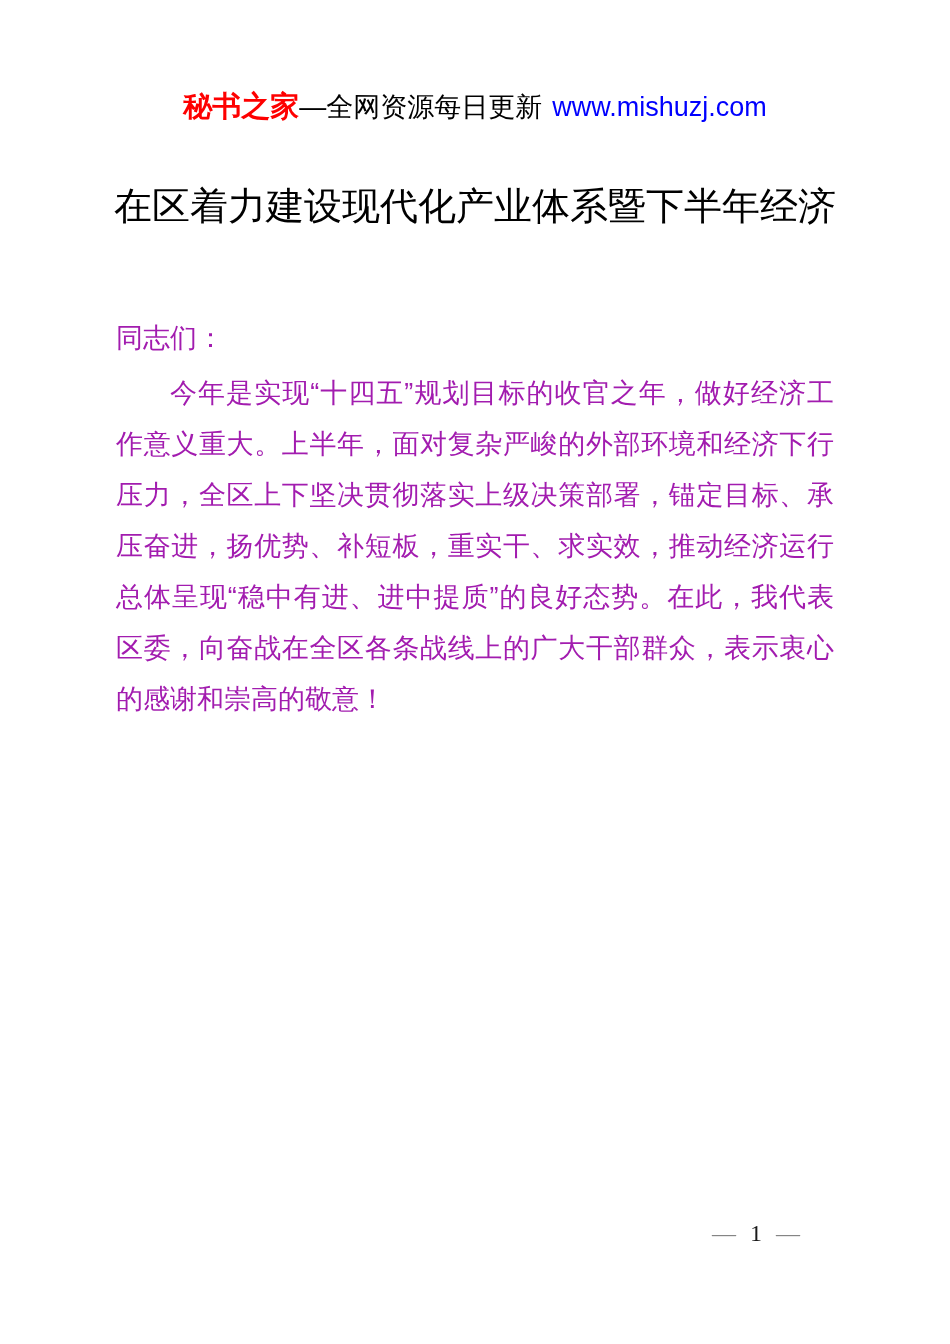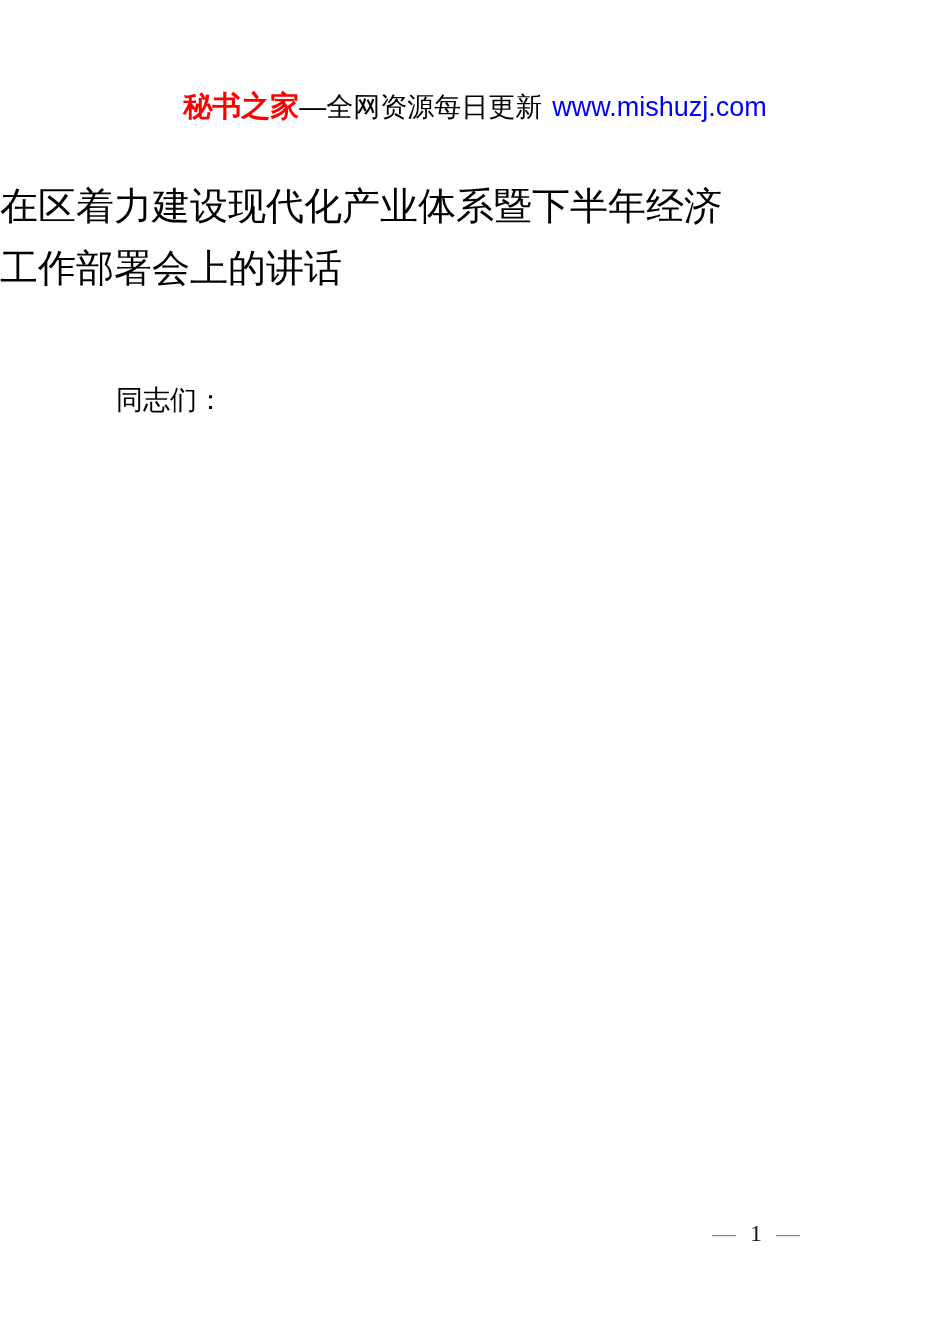--- a/index.html
+++ b/index.html
@@ -35,37 +35,37 @@
   }
   .header .url {
     color: #0000fe;
     text-decoration: none;
     margin-left: 10px;
     cursor: pointer;
   }
   
   .title {
     margin: 50px auto 0;
-    text-align: left;
+    text-align: center;
     font-size: 38px;
     line-height: 62px;
     font-weight: 500;
     color: #000000;
     letter-spacing: 0px;
   }
   .title .title-line { display: block; }
   
   .docbody {
     width: 718px;
     margin: 76px auto 0;
     font-size: 27px;
     line-height: 51px;
     text-align: justify;
     text-justify: inter-ideograph;
-    color: #000000;
+    color: #a21caf;
   }
   .docbody p { margin: 0; }
   .docbody .salutation { margin-bottom: 4px; }
   .docbody .para {
     text-indent: 2em;
     margin-bottom: 12px;
   }
   
   .footer {
     position: absolute;
@@ -89,24 +89,24 @@
 <body>
 
 <div class="page">
 
   <div class="header">
     <span class="brand">秘书之家</span><span class="sep">—</span><span class="tagline">全网资源每日更新</span><a class="url">www.mishuzj.com</a>
   </div>
 
   <h1 class="title">
     <span class="title-line">在区着力建设现代化产业体系暨下半年经济</span>
-    <span class="title-line">工作部署会上的讲话</span>
   </h1>
 
   <div class="docbody">
     <p class="salutation">同志们：</p>
+    <p class="para">今年是实现“十四五”规划目标的收官之年，做好经济工作意义重大。上半年，面对复杂严峻的外部环境和经济下行压力，全区上下坚决贯彻落实上级决策部署，锚定目标、承压奋进，扬优势、补短板，重实干、求实效，推动经济运行总体呈现“稳中有进、进中提质”的良好态势。在此，我代表区委，向奋战在全区各条战线上的广大干部群众，表示衷心的感谢和崇高的敬意！</p>
   </div>
 
   <div class="footer">
     <span class="dash">—</span><span class="num">1</span><span class="dash">—</span>
   </div>
 
 </div>
 
 </body></html>

